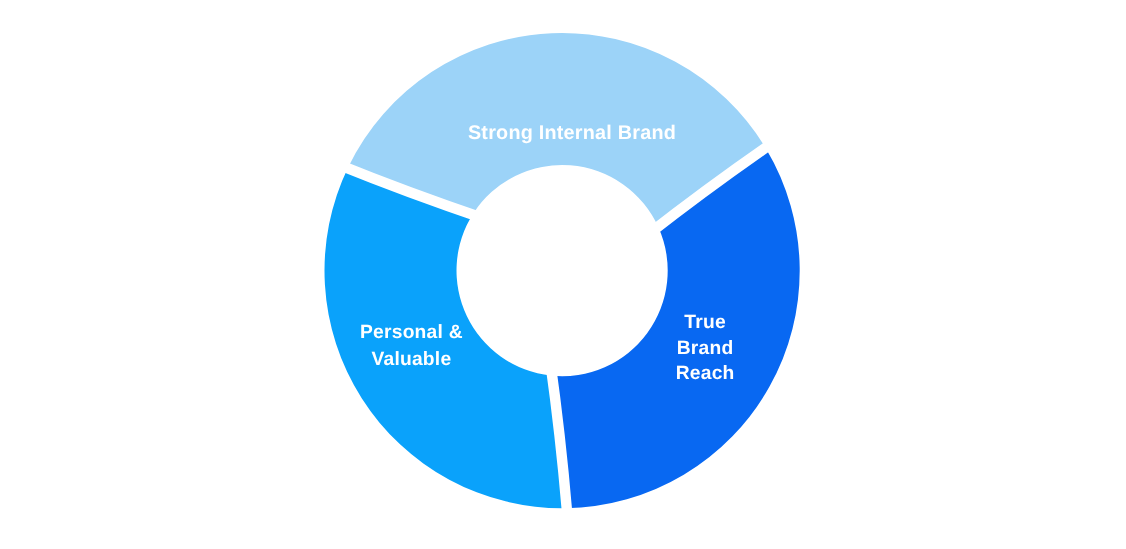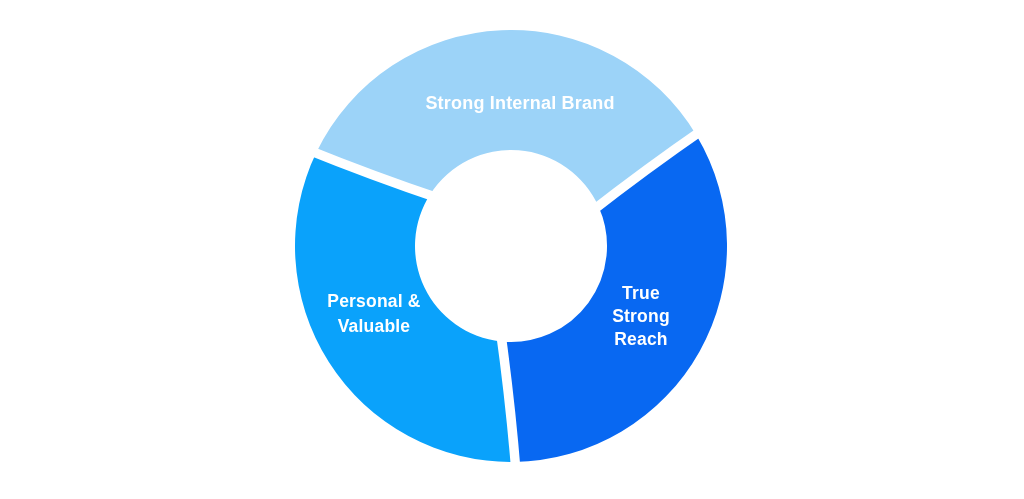--- a/index.html
+++ b/index.html
@@ -37,21 +37,21 @@
 <div class="stage">
   <svg id="donut-svg" width="1024" height="499" viewBox="0 0 1024 499">
       <path d="M 696.54,135.40 A 216 216 0 0 0 316.53,151.99 L 430.31,194.00 A 96 96 0 0 1 598.84,207.26 Z" fill="#9CD3F8"></path>
       <path d="M 316.53,151.99 A 216 216 0 0 0 514.02,461.98 L 500.63,341.44 A 96 96 0 0 1 430.31,194.00 Z" fill="#0AA2FB"></path>
       <path d="M 514.02,461.98 A 216 216 0 0 0 696.54,135.40 L 598.84,207.26 A 96 96 0 0 1 500.63,341.44 Z" fill="#0868F2"></path>
       <path d="M 586.87,214.88 Q 646.37,168.47 705.82,127.55" stroke="#ffffff" stroke-width="9.5" fill="none" stroke-linecap="round"></path>
       <path d="M 443.26,199.79 Q 371.76,175.66 304.87,148.56" stroke="#ffffff" stroke-width="9.5" fill="none" stroke-linecap="round"></path>
       <path d="M 500.01,327.26 Q 510.46,402.00 516.17,473.94" stroke="#ffffff" stroke-width="9.5" fill="none" stroke-linecap="round"></path>
     </svg>
 
-  <div class="seg-label" style="left: 520px; top: 103px; font-size: 18px; line-height: 24px; color: rgb(255, 255, 255);">Strong Internal Brand</div>
+  <div class="seg-label" style="left: 520px; top: 120px; font-size: 18px; line-height: 24px; color: rgb(255, 255, 255);">Strong Internal Brand</div>
 
   <div class="seg-label" style="left: 374px; top: 314px; font-size: 17.5px; line-height: 25px; color: rgb(255, 255, 255);">Personal &amp;
 Valuable</div>
 
   <div class="seg-label" style="left: 641px; top: 316px; font-size: 17.5px; line-height: 23px; color: rgb(255, 255, 255);">True
-Strong
+Brand
 Reach</div>
 </div>
 
 </body></html>

